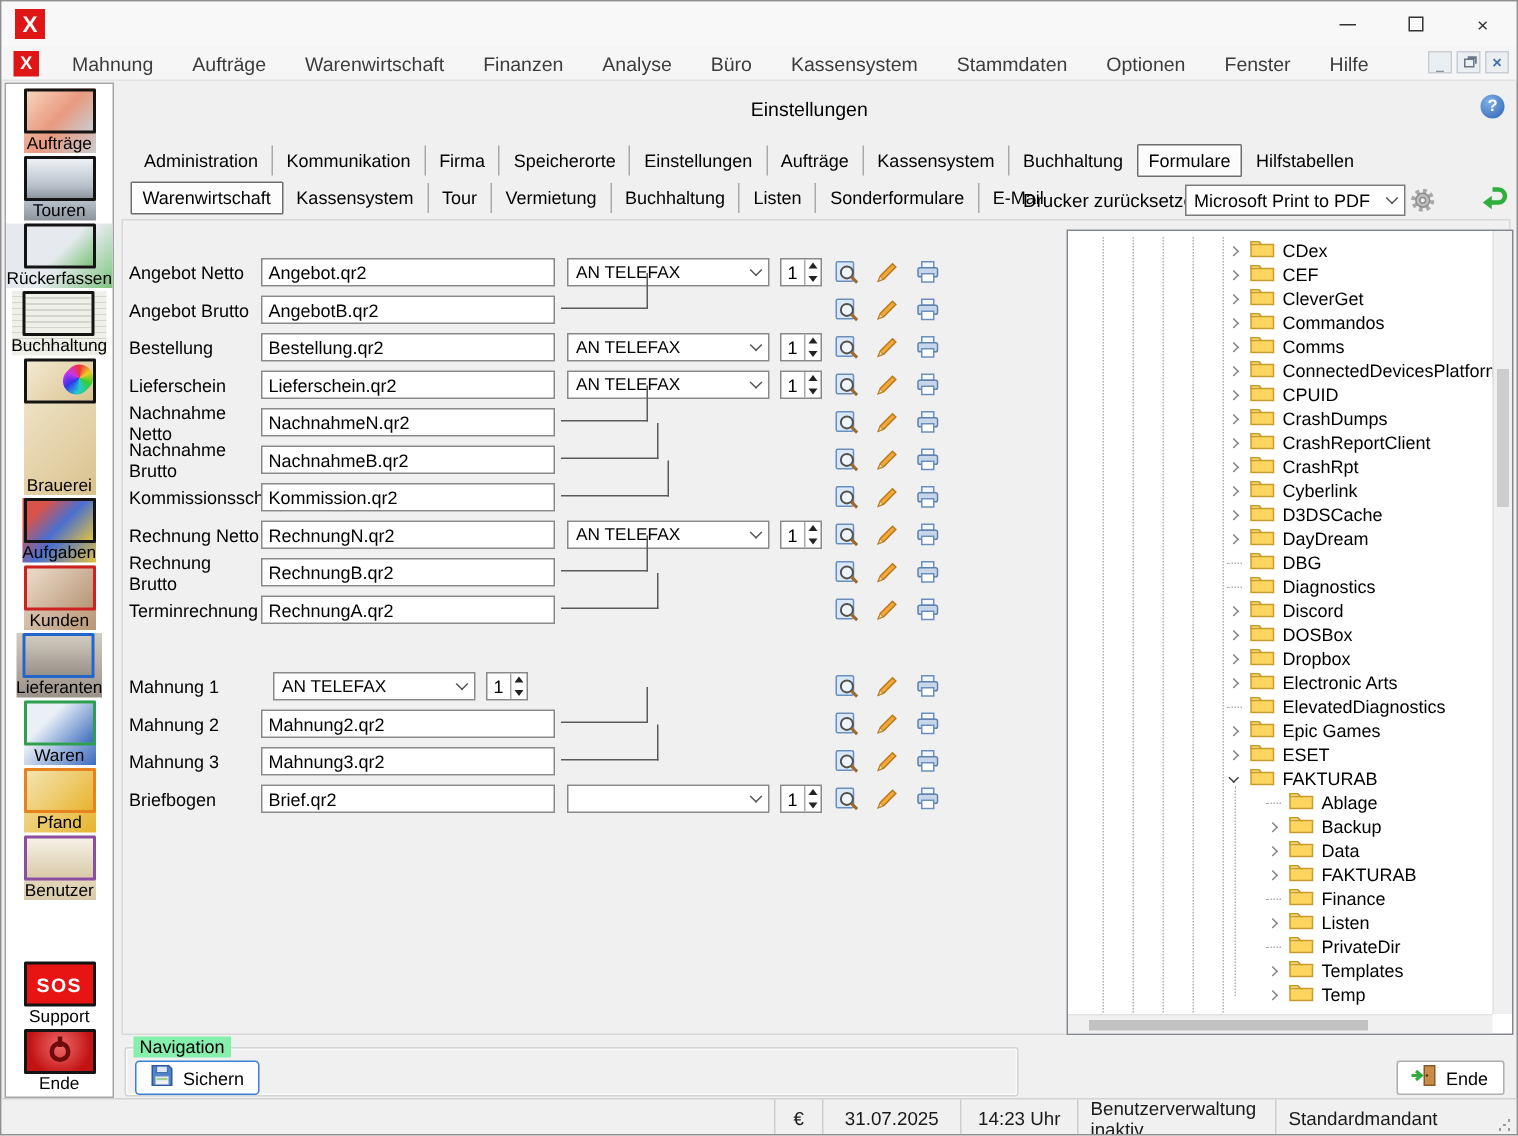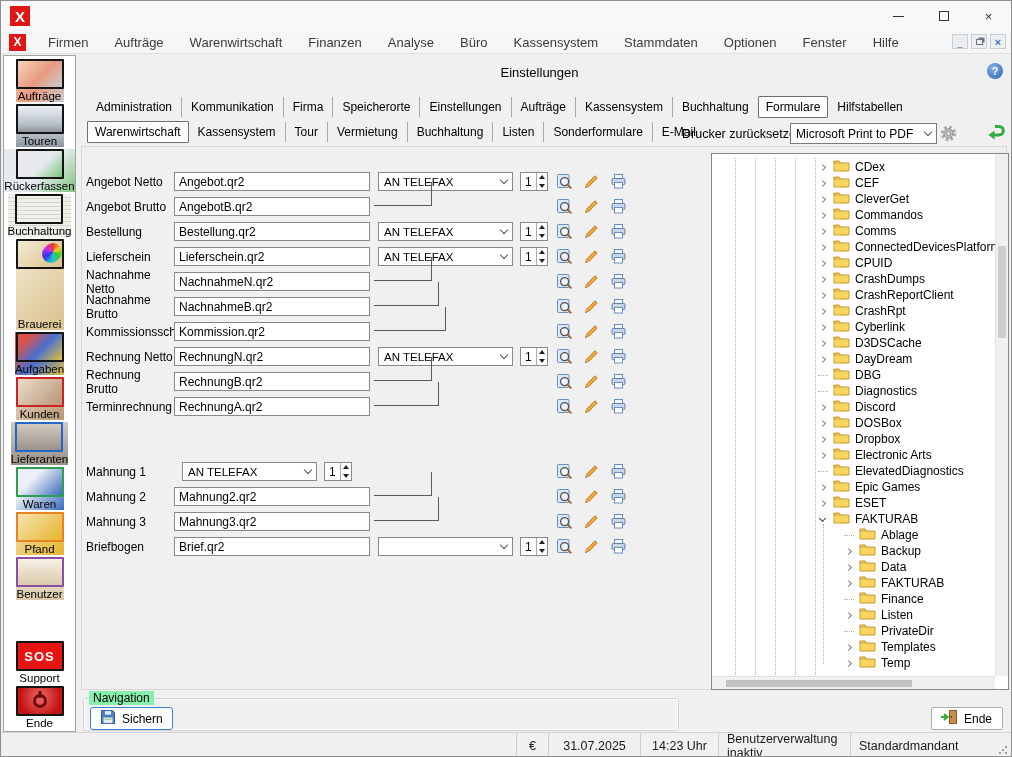--- a/index.html
+++ b/index.html
@@ -87,21 +87,21 @@
                     border:1px solid #7a7a7a; display:flex; align-items:center; font-size:12px;
                     padding:0 5px; justify-content:space-between; cursor:pointer; }
   .dd-arrow { width:6px; height:6px; border-right:1.3px solid #555; border-bottom:1.3px solid #555;
               transform:rotate(45deg); margin-top:-3px; flex:none; }
   .gear { position:absolute; left:938px; top:123px; cursor:pointer; }
   .undo { position:absolute; left:986px; top:123px; cursor:pointer; }
 
   
   .form { position:absolute; left:85px; top:168px; width:575px; }
   .frow { position:relative; display:flex; align-items:center; height:25px; }
-  .frow.gap { margin-top:40px; }
+  .frow.gap { margin-top:26px; }
   .flabel { width:88px; font-size:12px; color:#000; flex:none; }
   .finput { width:196px; height:19px; border:1px solid #898989; background:#fff; font-size:12px;
             padding:0 4px; display:flex; align-items:center; flex:none; cursor:text; }
   .fsel { margin-left:8px; width:135px; height:19px; border:1px solid #898989; background:#fff;
           font-size:11.5px; padding:0 5px; display:flex; align-items:center;
           justify-content:space-between; flex:none; cursor:pointer; }
   .fspin { margin-left:7px; width:28px; height:19px; border:1px solid #898989; background:#fff;
            display:flex; font-size:12px; flex:none; }
   .fspin .num { flex:1; display:flex; align-items:center; padding-left:4px; }
   .fspin .btns { width:11px; display:flex; flex-direction:column; border-left:1px solid #aaa; cursor:pointer; }
@@ -185,21 +185,21 @@
       <div class="wctl">
           <span class="glyph-max"></span>
         </div>
       <div class="wctl">×</div>
     </div>
   </div>
 
   <div class="menubar">
     <div class="menuicon">X</div>
 
-      <div class="menu-item">Firmen</div>
+      <div class="menu-item">Mahnung</div>
 
       <div class="menu-item">Aufträge</div>
 
       <div class="menu-item">Warenwirtschaft</div>
 
       <div class="menu-item">Finanzen</div>
 
       <div class="menu-item">Analyse</div>
 
       <div class="menu-item">Büro</div>

